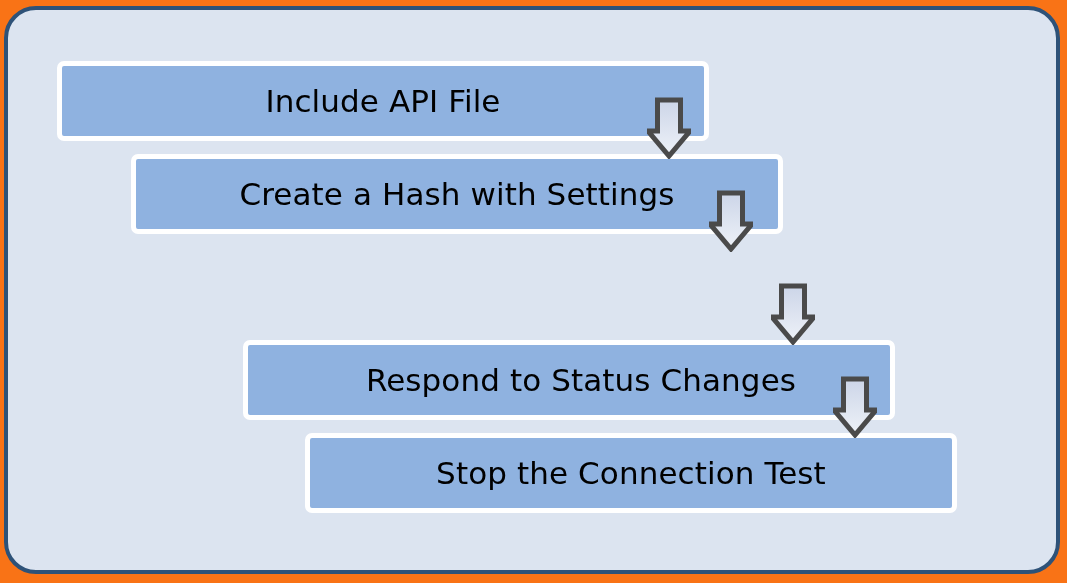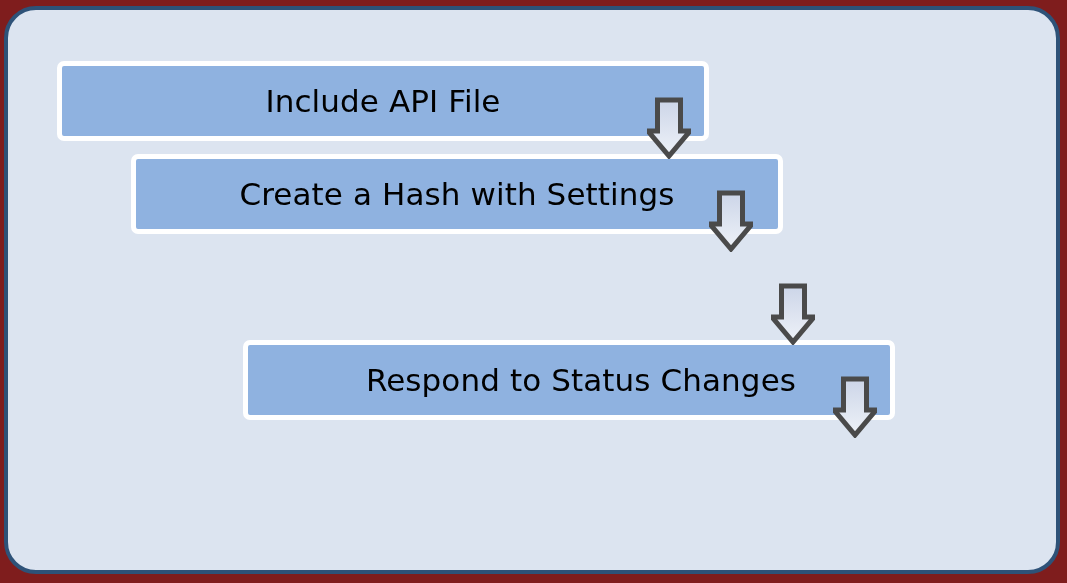--- a/index.html
+++ b/index.html
@@ -11,21 +11,21 @@
     width: 1067px;
     height: 583px;
     overflow: hidden;
     font-family: "DejaVu Sans", "Liberation Sans", sans-serif;
   }
 
   #diagram-root {
     position: relative;
     width: 1067px;
     height: 583px;
-    background: #7f1d1d;
+    background: #f97316;
   }
 
   
   .outer-frame {
     position: absolute;
     left: 4px;
     top: 6px;
     width: 1056px;
     height: 568px;
     box-sizing: border-box;
@@ -81,20 +81,23 @@
 
   <div class="step-box" id="step-2" style="left: 131px; top: 154px; width: 652px; height: 80px; background: rgb(143, 178, 224); border-color: rgb(255, 255, 255);">
     <span class="step-label">Create a Hash with Settings</span>
   </div>
 
 
   <div class="step-box" id="step-4" style="left: 243px; top: 340px; width: 652px; height: 80px; background: rgb(143, 178, 224); border-color: rgb(255, 255, 255); padding-left: 24px;">
     <span class="step-label">Respond to Status Changes</span>
   </div>
 
+  <div class="step-box" id="step-5" style="left: 305px; top: 433px; width: 652px; height: 80px; background: rgb(143, 178, 224); border-color: rgb(255, 255, 255);">
+    <span class="step-label">Stop the Connection Test</span>
+  </div>
 
   <div class="connector-arrow" id="arrow-1" style="left: 647px; top: 97px;">
       <svg width="44" height="62" viewBox="0 0 44 62">
         <defs>
           <linearGradient id="ag1" x1="0" y1="0" x2="0" y2="1">
             <stop offset="0%" stop-color="#ccd5e8"></stop>
             <stop offset="100%" stop-color="#eef2f8"></stop>
           </linearGradient>
         </defs>
         <polygon points="10.5,3 33.5,3 33.5,34 43,34 22,59 1,34 10.5,34" fill="url(#ag1)" stroke="#4a4a4a" stroke-width="5" stroke-linejoin="miter"></polygon>

